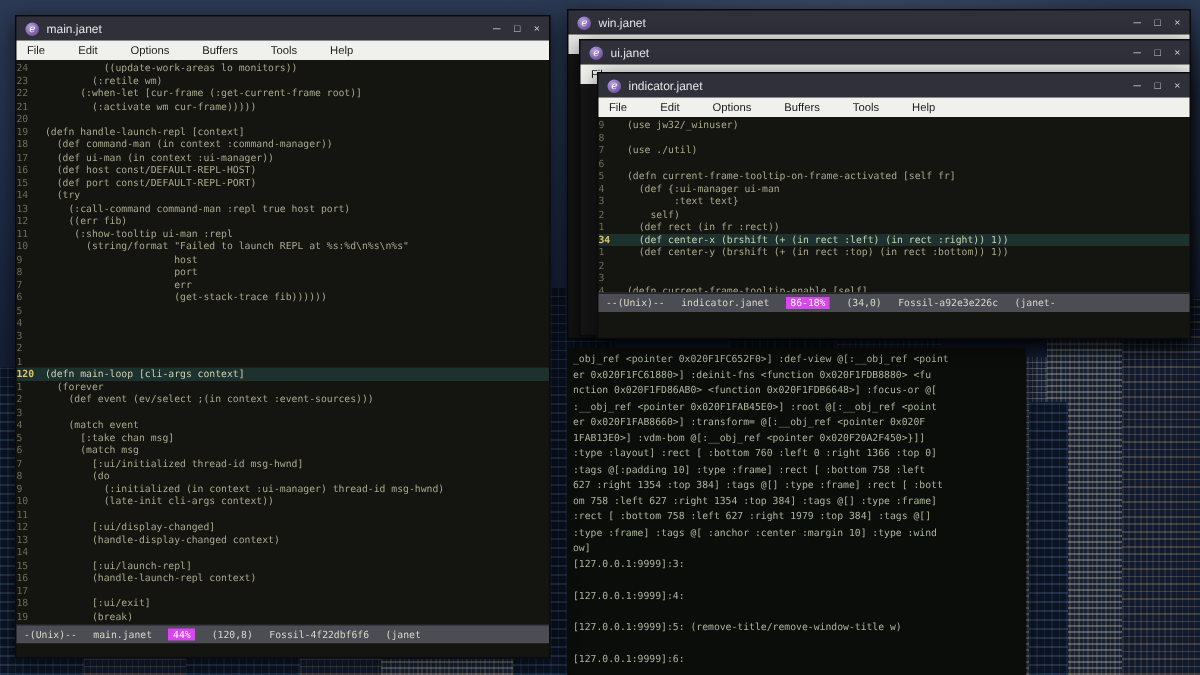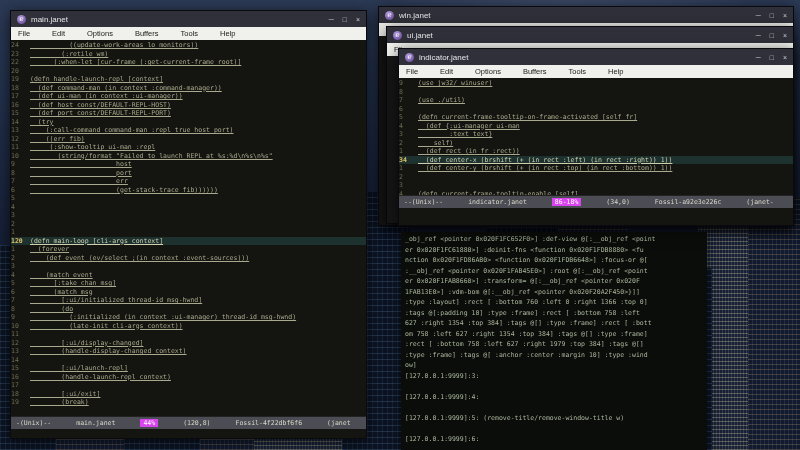--- a/index.html
+++ b/index.html
@@ -33,39 +33,39 @@
     color:#fff;font-size:7px;line-height:9px;text-align:center;
     font-family:"DejaVu Serif",serif;font-style:italic;}
   .controls{margin-left:auto;display:flex;gap:9px;color:#cfcfd4;font-size:7px;}
   .ctl{cursor:default;}
   .menubar{height:13px;flex:none;background:#f0f0ec;display:flex;align-items:center;gap:22px;
     padding:0 7px;color:#1b1b1b;font-size:7.5px;overflow:hidden;white-space:nowrap;}
   .codearea{flex:1;overflow:hidden;background:#141410;padding-top:1px;}
   .cl{display:flex;height:8.5px;line-height:8.5px;white-space:pre;
     font-family:"DejaVu Sans Mono",monospace;font-size:6.5px;}
   .ln{width:15px;flex:none;text-align:left;padding-right:4px;color:#6d6d57;}
-  .ct{color:#a9a98e;white-space:pre;text-decoration:underline;}
+  .ct{color:#a9a98e;white-space:pre;}
   .cl.hl{background:rgba(46,100,100,.38);}
   .cl.hl .ln{color:#e2c264;font-weight:bold;}
   .cl.hl .ct{color:#cfcfb0;}
   .modeline{height:12px;flex:none;background:#4c4c55;color:#d8d8c8;display:flex;align-items:center;
-    gap:25px;padding:0 5px;font-family:"DejaVu Sans Mono",monospace;font-size:6.5px;
+    gap:11px;padding:0 5px;font-family:"DejaVu Sans Mono",monospace;font-size:6.5px;
     white-space:nowrap;overflow:hidden;border-top:1px solid #222;}
   .mlhl{background:#d946ef;color:#fff;padding:0 3px;}
   .echoline{flex:none;background:#141410;}
   .coverbody{flex:1;background:#161616;}
   
   #w-win{left:378px;top:6px;width:414px;height:218px;z-index:1;}
   #w-ui{left:386px;top:26px;width:406px;height:196px;z-index:2;}
   #w-ind{left:398px;top:48px;width:394px;height:176px;z-index:3;}
   #w-ind .echoline{height:17px;}
   #w-main{left:10px;top:10px;width:355px;height:427px;z-index:5;}
   #w-main .echoline{height:9px;}
   
-  #repl{position:absolute;left:401px;top:232px;width:306px;height:218px;z-index:2;
+  #repl{position:absolute;left:378px;top:232px;width:306px;height:218px;z-index:2;
     background:#0b0d0a;padding:2px 4px;box-sizing:border-box;overflow:hidden;
     box-shadow:0 3px 12px rgba(0,0,0,.6);}
   .rl{height:10.5px;line-height:10.5px;white-space:pre;overflow:hidden;
     font-family:"DejaVu Sans Mono",monospace;font-size:6.5px;color:#aab69d;}
 </style>
 </head>
 <body>
 
 <div class="city">
   <div class="glow"></div>
@@ -224,20 +224,21 @@
       <span>Help</span>
     </div>
   <div class="codearea">
 
       <div class="cl"><span class="ln">24</span><span class="ct">          ((update-work-areas lo monitors))</span></div>
 
       <div class="cl"><span class="ln">23</span><span class="ct">        (:retile wm)</span></div>
 
       <div class="cl"><span class="ln">22</span><span class="ct">      (:when-let [cur-frame (:get-current-frame root)]</span></div>
 
+      <div class="cl"><span class="ln">21</span><span class="ct">        (:activate wm cur-frame)))))</span></div>
 
       <div class="cl"><span class="ln">20</span><span class="ct"></span></div>
 
       <div class="cl"><span class="ln">19</span><span class="ct">(defn handle-launch-repl [context]</span></div>
 
       <div class="cl"><span class="ln">18</span><span class="ct">  (def command-man (in context :command-manager))</span></div>
 
       <div class="cl"><span class="ln">17</span><span class="ct">  (def ui-man (in context :ui-manager))</span></div>
 
       <div class="cl"><span class="ln">16</span><span class="ct">  (def host const/DEFAULT-REPL-HOST)</span></div>

